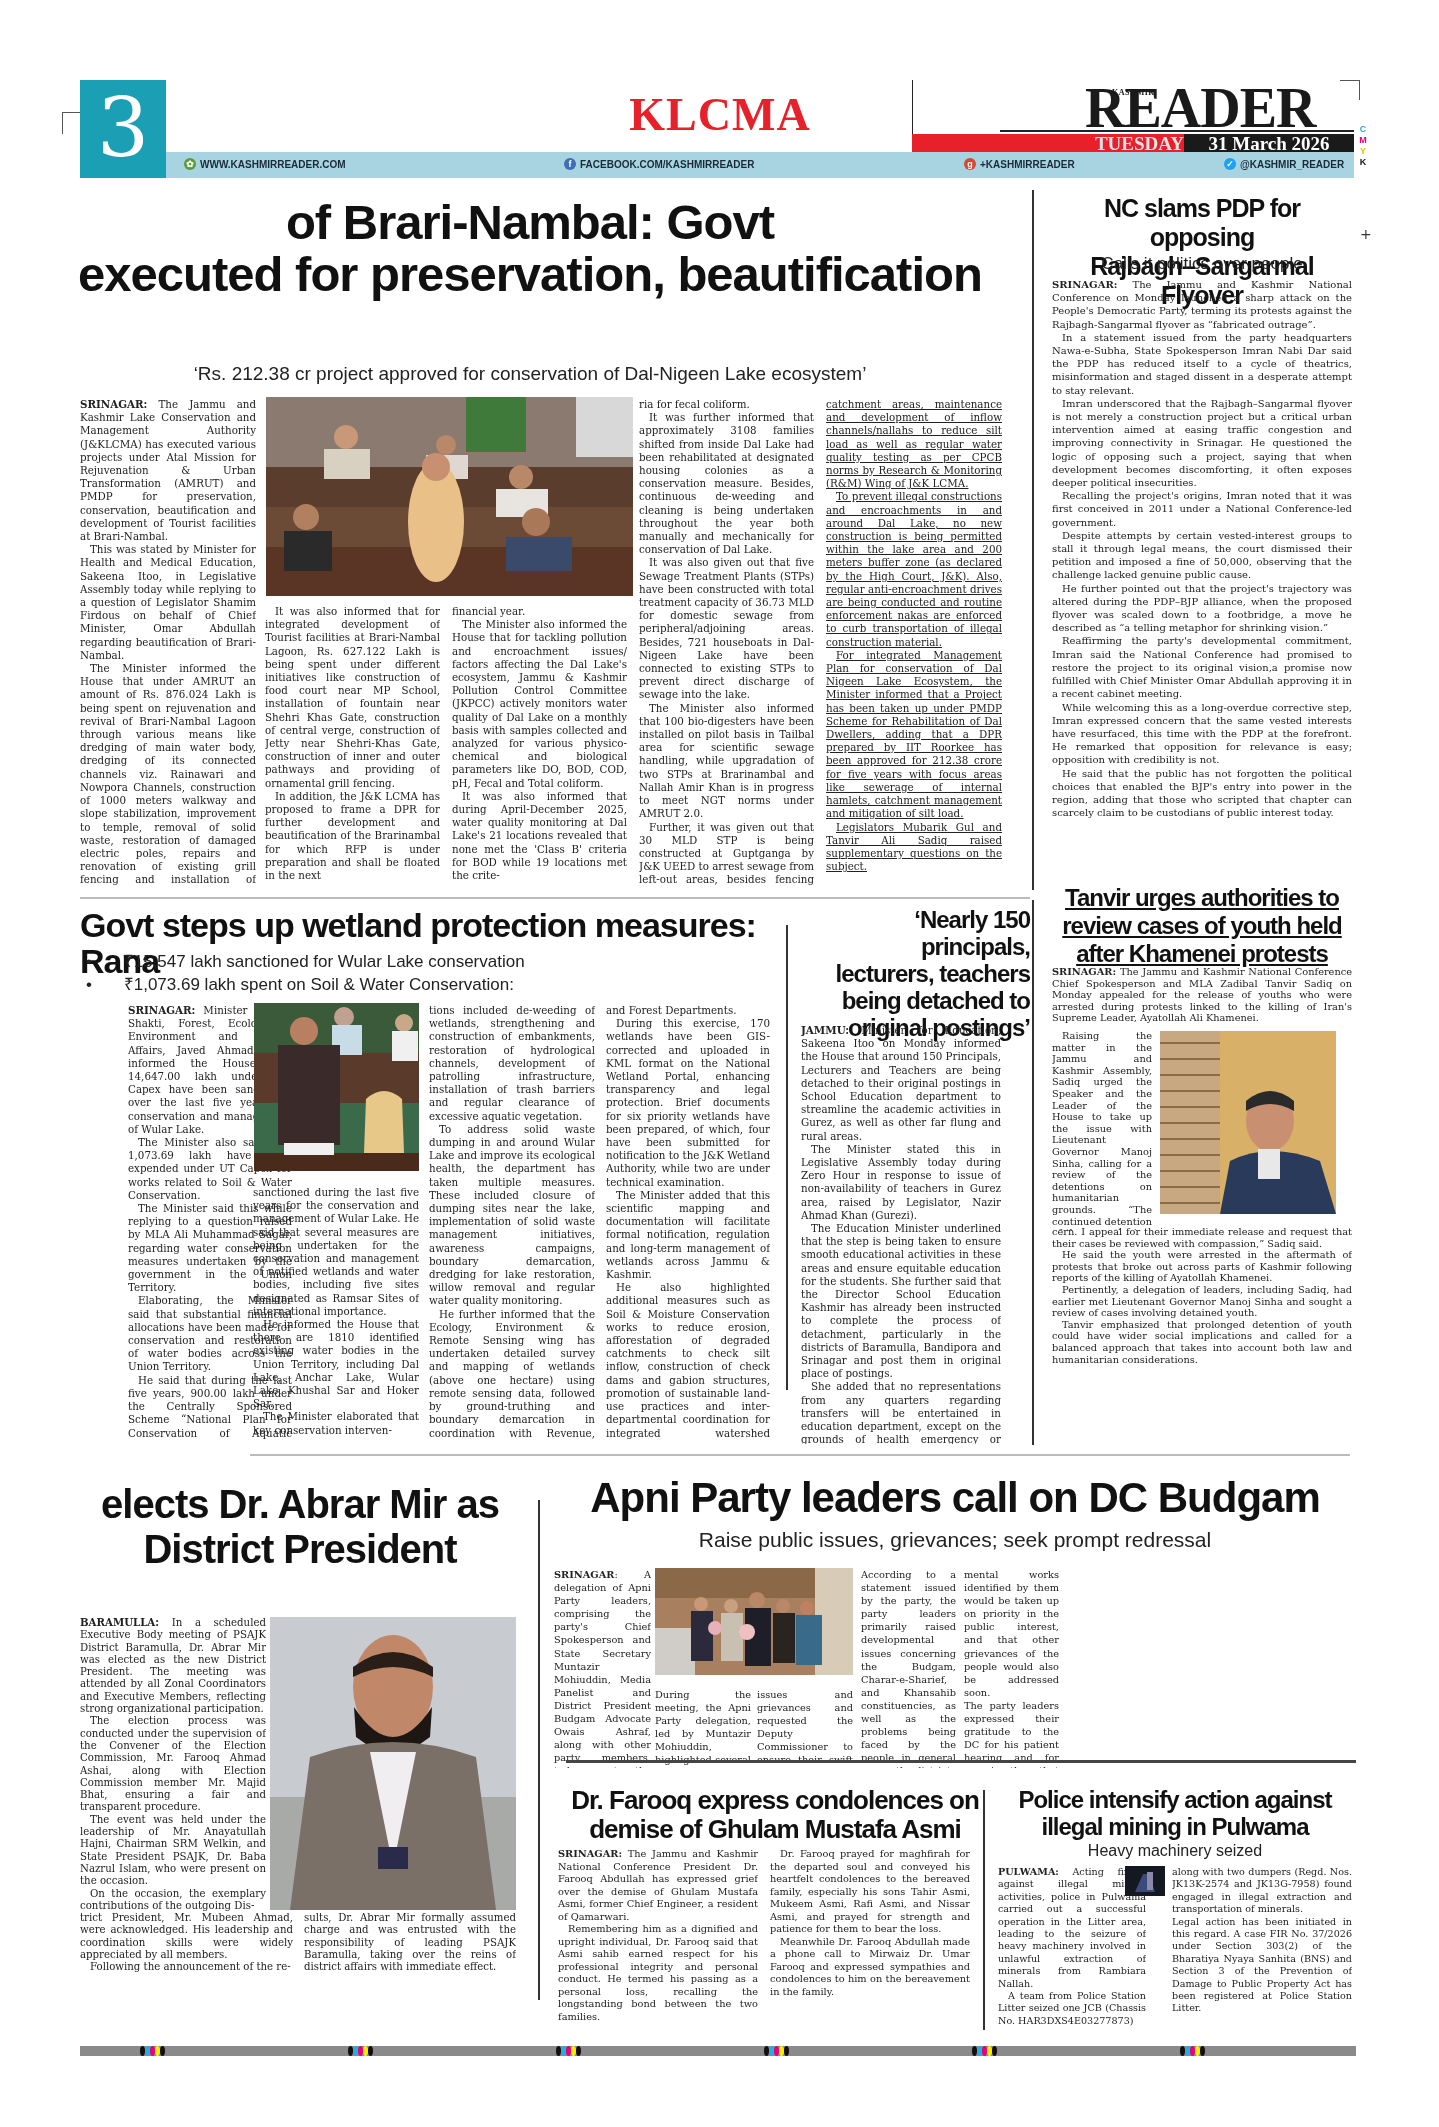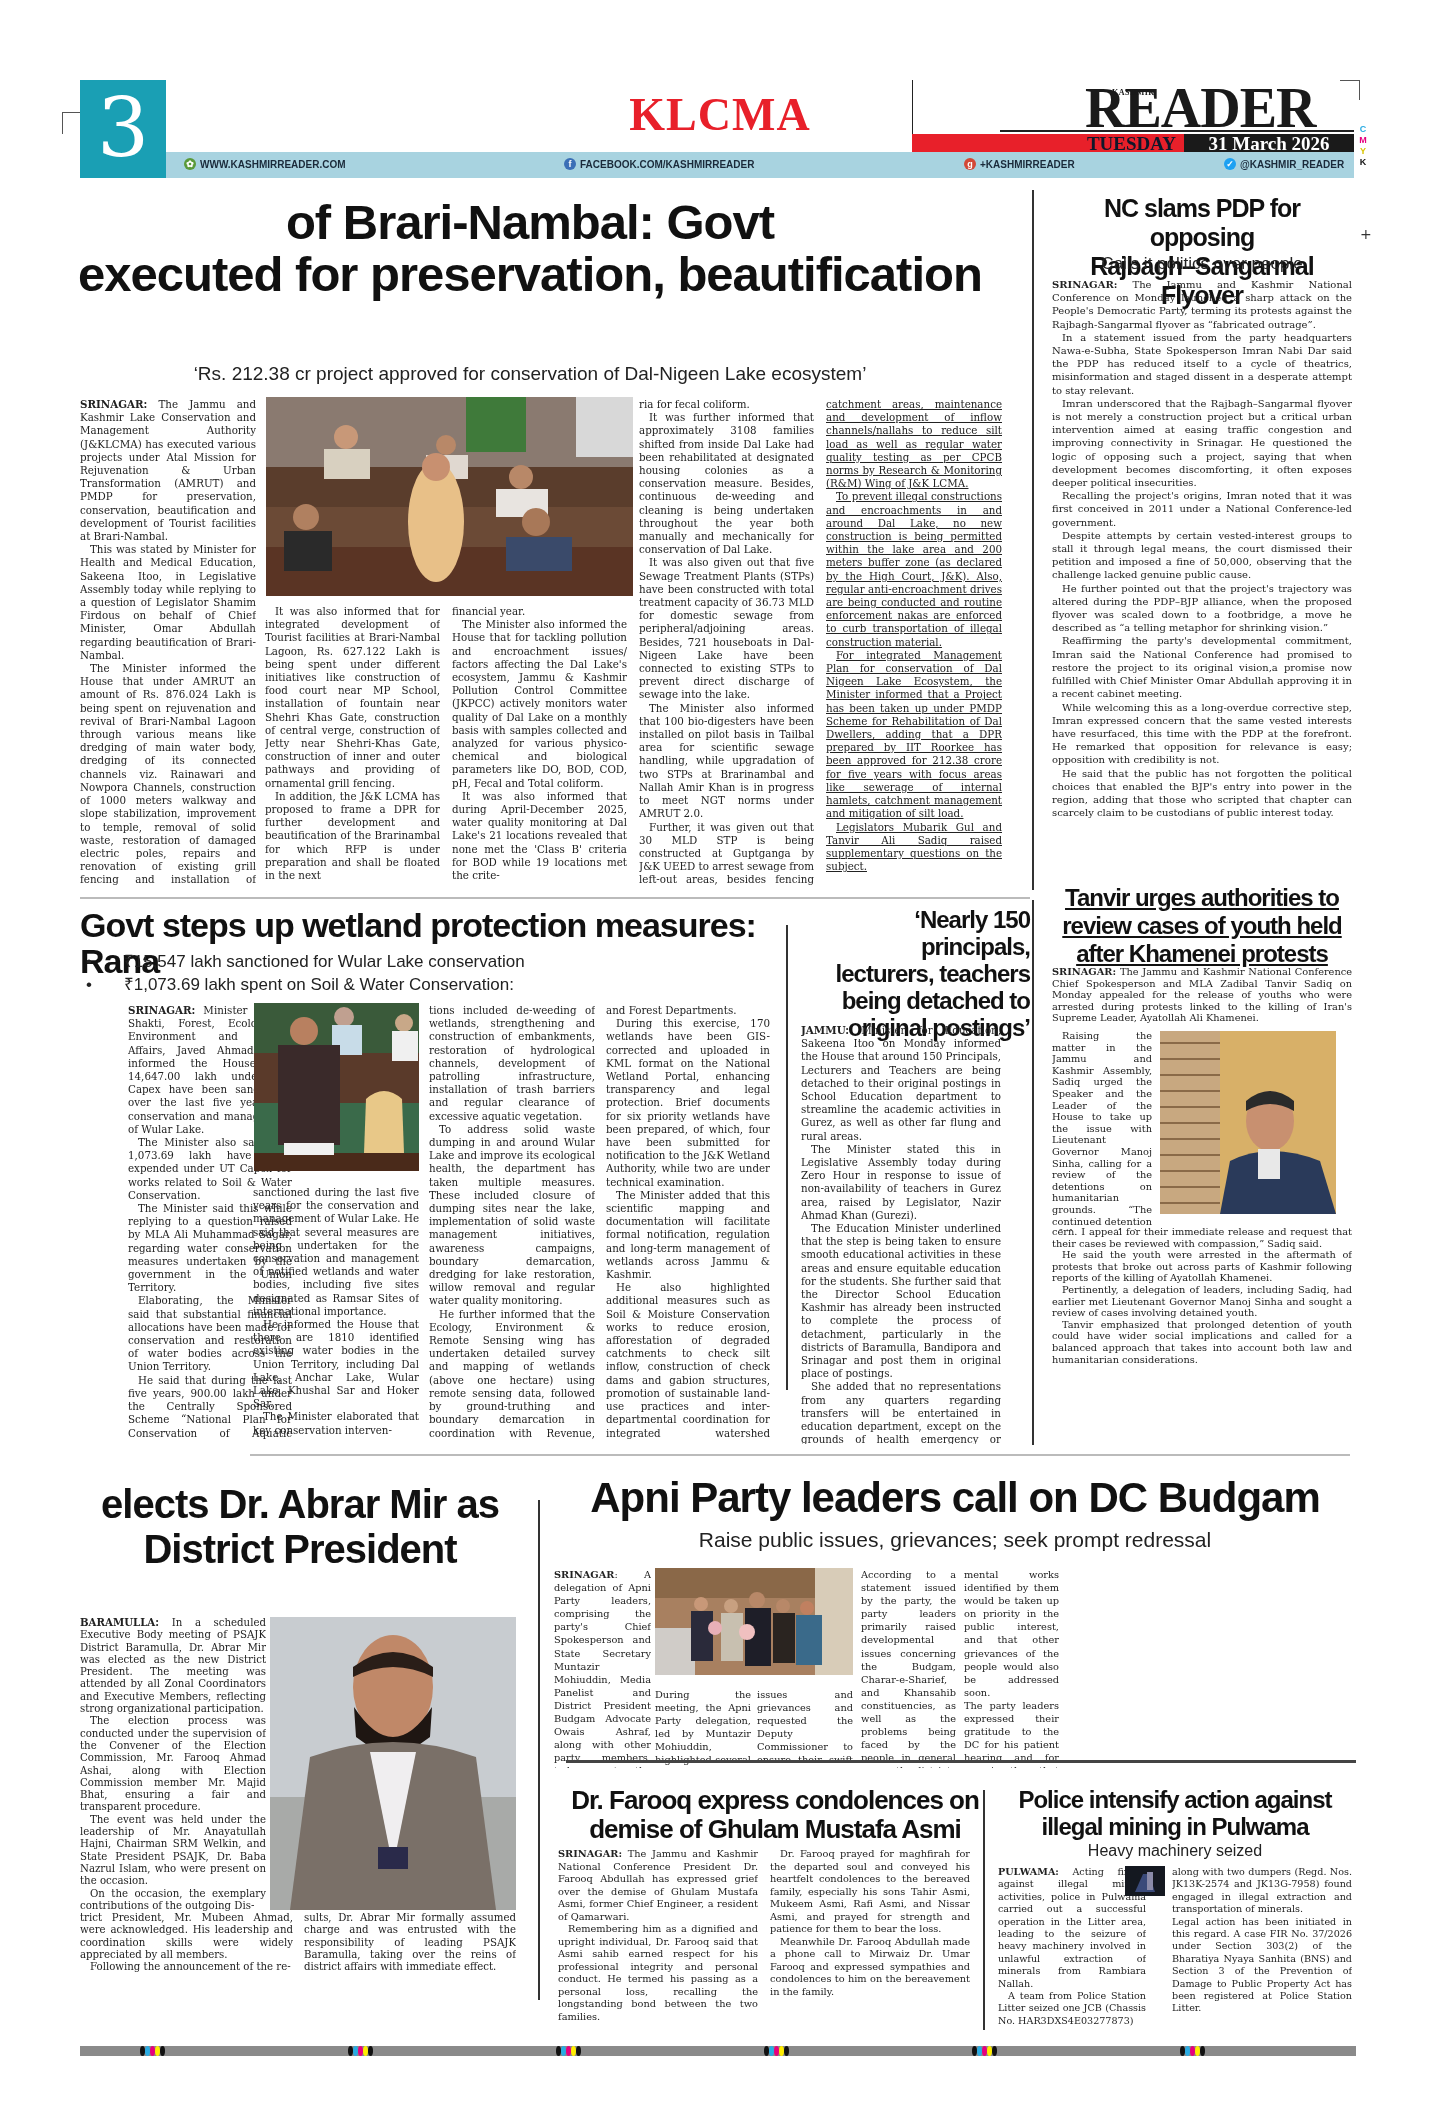--- a/index.html
+++ b/index.html
@@ -11,22 +11,22 @@
 
   
   .page-num { left: 80px; top: 80px; width: 86px; height: 98px; background: #1a9fb4; color: #fff;
     font-family: "DejaVu Serif", serif; font-size: 82px; line-height: 98px; text-align: center; font-weight: 300; }
   .section-label { left: 620px; top: 88px; width: 200px; text-align: center; color: #e8202a;
     font-family: "Liberation Serif", serif; font-weight: bold; font-size: 46px; letter-spacing: 1px; }
   .masthead-divider { left: 912px; top: 80px; width: 1px; height: 72px; background: #222; }
   .logo-kashmir { left: 1095px; top: 86px; font-family: "Liberation Serif", serif; font-size: 8px; font-weight: bold; letter-spacing: .5px; }
   .logo-reader { left: 1080px; top: 86px; font-family: "Liberation Serif", serif; font-weight: bold; font-size: 56px; letter-spacing: -1px; line-height: 44px; }
   .logo-underline { left: 1000px; top: 130px; width: 354px; height: 2px; background: #222; }
-  .date-red { left: 912px; top: 134px; width: 272px; height: 20px; background: #e8202a; color: #0f172a; text-align: right;
-    padding-right: 8px; font-family: "Liberation Serif", serif; font-size: 19px; line-height: 20px; font-weight: bold; }
+  .date-red { left: 912px; top: 134px; width: 272px; height: 20px; background: #e8202a; color: #e5e5e5; text-align: right;
+    padding-right: 0; font-family: "Liberation Serif", serif; font-size: 19px; line-height: 20px; font-weight: bold; }
   .date-black { left: 1184px; top: 134px; width: 170px; height: 20px; background: #1a1a1a; color: #fff; text-align: center;
     font-family: "Liberation Serif", serif; font-size: 19px; line-height: 20px; font-weight: bold; }
   .cmyk { left: 1358px; top: 124px; width: 10px; font-family: "Liberation Sans", sans-serif; font-size: 9px; line-height: 11px; text-align: center; font-weight: bold; }
   .social-bar { left: 166px; top: 152px; width: 1188px; height: 26px; background: #a8d3e0; }
   .social-item { position: absolute; top: 6px; font-family: "Liberation Sans", sans-serif; font-size: 10px; font-weight: bold; color: #1a2a3a; display: flex; align-items: center; gap: 4px; white-space: nowrap; }
   .social-icon { display: inline-block; width: 12px; height: 12px; border-radius: 50%; text-align: center; font-size: 9px; line-height: 12px; color: #fff; }
 
   
   .hl { font-family: "Liberation Sans", sans-serif; font-weight: bold; color: #111; letter-spacing: -1px; line-height: 1.05; text-align: center; }
   .deck { font-family: "Liberation Sans", sans-serif; color: #222; text-align: center; }

